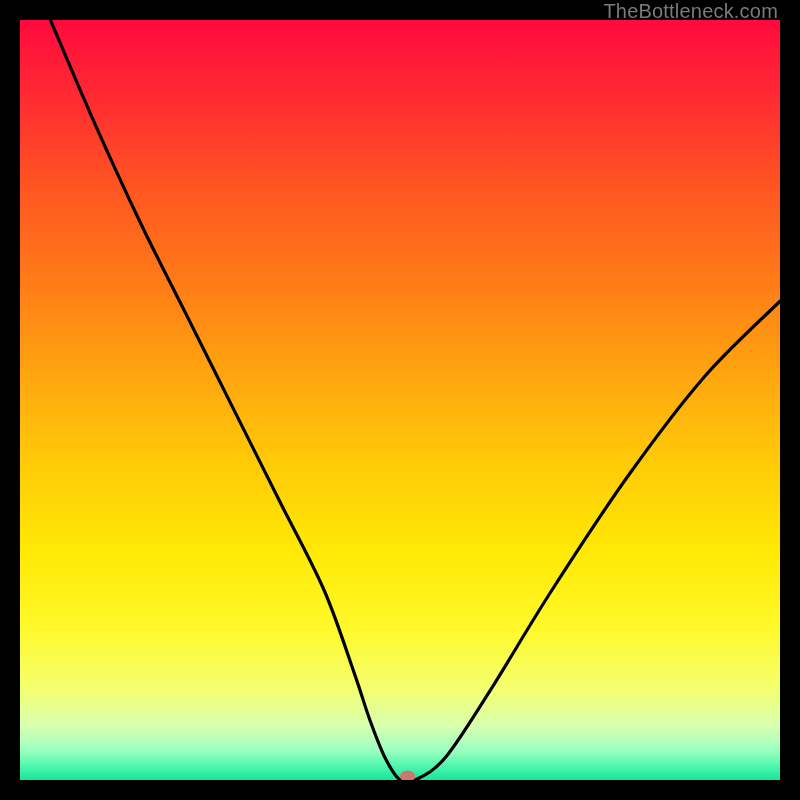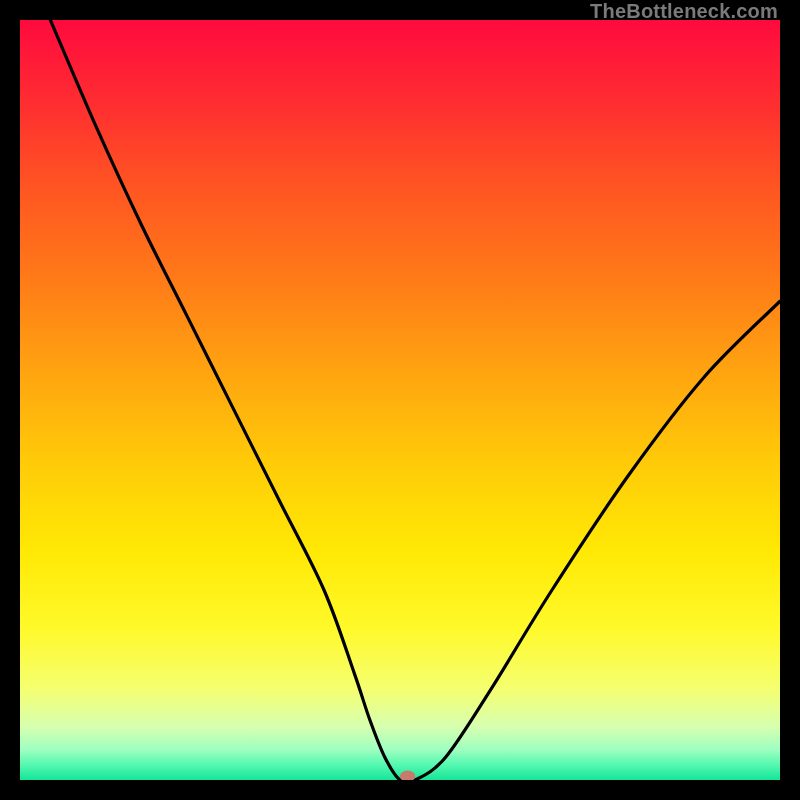--- a/index.html
+++ b/index.html
@@ -31,21 +31,21 @@
       #55f8b0 98%,
       #15e59a 100%
     );
   }
   .watermark {
     position: absolute;
     top: 0px;
     right: 22px;
     font-family: Arial, Helvetica, sans-serif;
     font-size: 20px;
-    font-weight: bold;
+    font-weight: normal;
     color: #7a7a7a;
     letter-spacing: 0.2px;
     user-select: none;
   }
   svg.curve {
     position: absolute;
     left: 0;
     top: 0;
     width: 760px;
     height: 760px;

